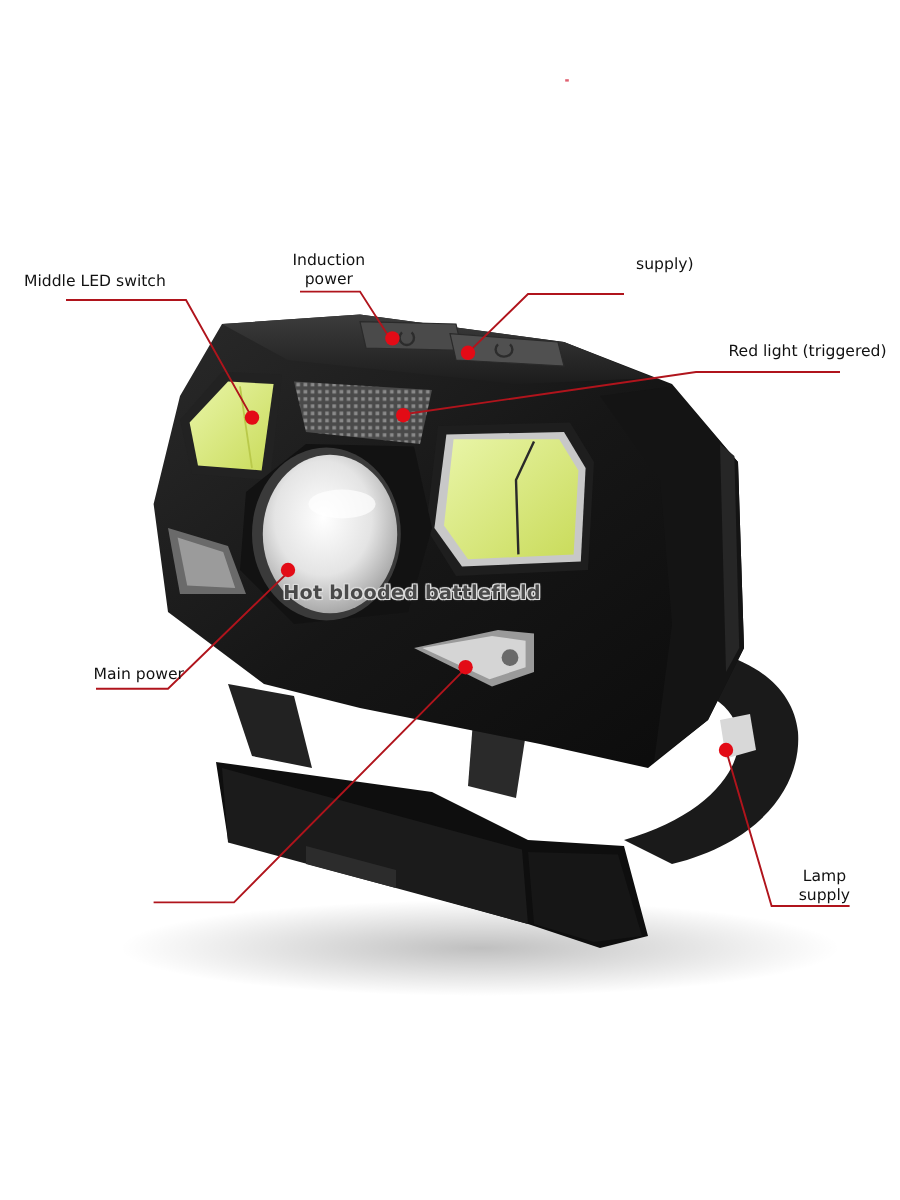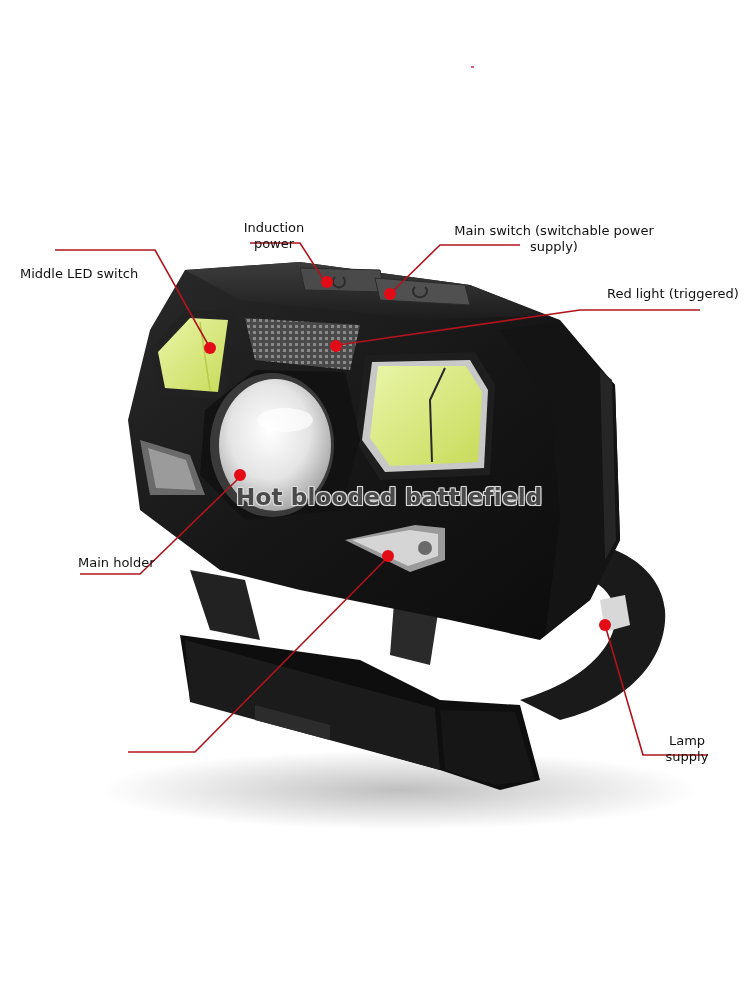--- a/index.html
+++ b/index.html
@@ -1,22 +1,22 @@
 <!DOCTYPE html>
 <html><head>
   <meta charset="utf-8">
   <style>
     html, body { margin: 0; padding: 0; background: #ffffff; }
     body { width: 750px; height: 1000px; position: relative; overflow: hidden;
            font-family: "DejaVu Sans", "Liberation Sans", sans-serif; }
     #stage { position: absolute; left: 0; top: 0; width: 750px; height: 1000px; }
     .label { position: absolute; font-size: 13px; color: #111111; line-height: 16px;
              white-space: nowrap; font-weight: 500; }
-    .label.center { text-align: center; margin-top: 10px; }
-    .watermark { position: absolute; left: 236px; top: 484px; font-size: 23px;
+    .label.center { text-align: center; }
+    .watermark { position: absolute; left: 236px; top: 484px; font-size: 16px;
                  font-weight: bold; color: #4a4a4a;
                  text-shadow: -1px -1px 0 #dcdcdc, 1px -1px 0 #dcdcdc, -1px 1px 0 #dcdcdc, 1px 1px 0 #dcdcdc, 0 0 2px #ffffff;
                  letter-spacing: 0.2px; white-space: nowrap; }
     .stray-dot { position: absolute; left: 471px; top: 66px; width: 3px; height: 2px; background: #e06070; }
   </style>
 </head>
 <body>
 
 <div id="stage">
 
@@ -114,35 +114,34 @@
       <circle cx="390" cy="294" r="6"></circle>
       <circle cx="336" cy="346" r="6"></circle>
       <circle cx="240" cy="475" r="6"></circle>
       <circle cx="388" cy="556" r="6"></circle>
       <circle cx="605" cy="625" r="6"></circle>
     </g>
   </svg>
 
   <div class="stray-dot"></div>
 
-  <div class="label" style="left:20px; top:227px;margin-top:39px;">Middle LED switch</div>
+  <div class="label" style="left:20px; top:227px;">Middle LED switch</div>
 
   <div class="label center" style="left:236px; top:210px; width:76px;">
     <div>Induction</div>
     <div>power</div>
   </div>
 
   <div class="label center" style="left:440px; top:213px; width:228px;">
-    <div>Main switch (switchable power</div>
     <div>supply)</div>
   </div>
 
   <div class="label" style="left:607px; top:286px;">Red light (triggered)</div>
 
-  <div class="label" style="left:78px; top:555px;">Main holder</div>
+  <div class="label" style="left:78px; top:555px;">Main power</div>
 
 
   <div class="label center" style="left:662px; top:723px; width:50px;text-align:center;">
     <div>Lamp</div>
     <div>supply</div>
   </div>
 
   <div class="watermark">Hot blooded battlefield</div>
 </div>
 

